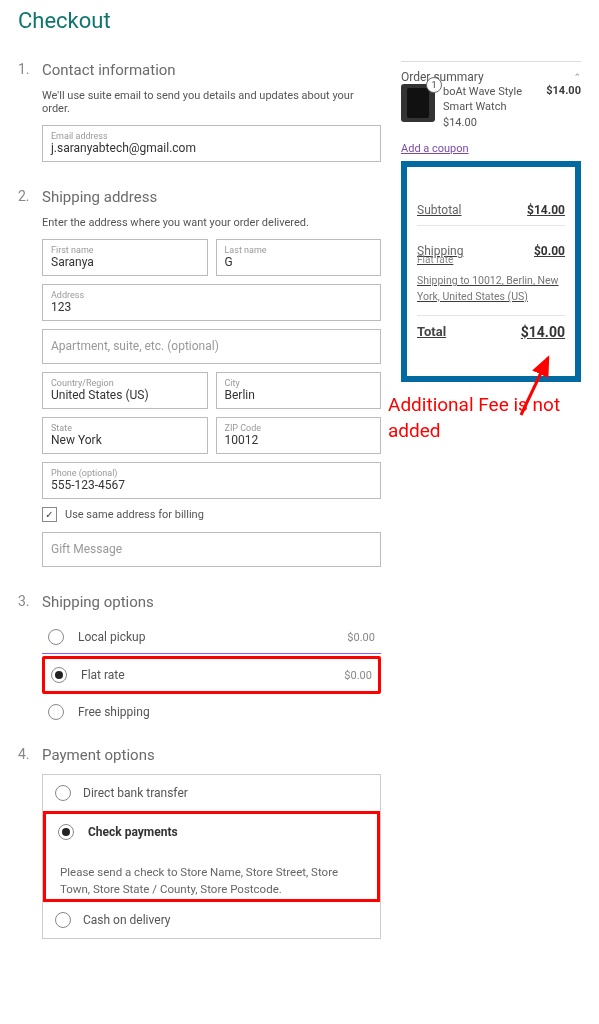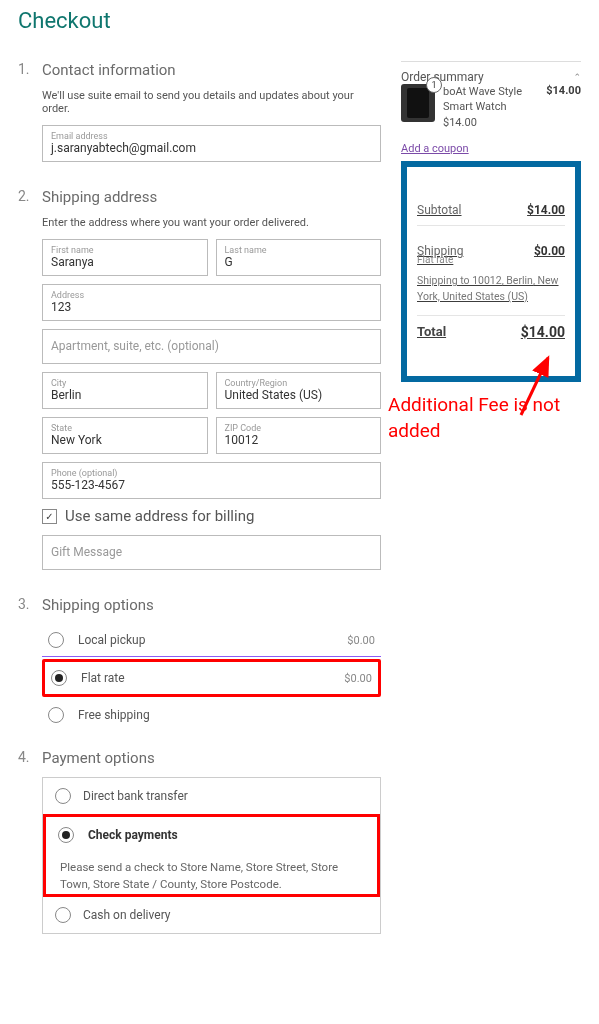--- a/index.html
+++ b/index.html
@@ -18,39 +18,39 @@
 
 .field { border: 1px solid #bbb; padding: 5px 8px 6px; margin-bottom: 8px; background: #fff; }
 .field-label { font-size: 9px; color: #999; }
 .field-value { font-size: 12px; color: #333; }
 .field-placeholder { font-size: 12px; color: #999; padding: 4px 0; }
 .row2 { display: flex; gap: 8px; }
 .row2 > * { flex: 1; }
 
 .chk-row { display: flex; align-items: center; gap: 8px; margin: 8px 0 10px; }
 .chk-box { width: 15px; height: 15px; border: 1px solid #888; display: inline-flex; align-items: center; justify-content: center; font-size: 10px; }
-.chk-label { font-size: 15px; color: #555; }
+.chk-label { font-size: 11px; color: #555; }
 
 .option-row { display: flex; align-items: center; padding: 8px 6px; border-bottom: 1px solid #8b5cf6; }
 .option-row:last-child { border-bottom: none; }
 .radio { width: 16px; height: 16px; border: 1px solid #888; border-radius: 50%; margin-right: 14px; flex-shrink: 0; display: inline-flex; align-items: center; justify-content: center; }
 .radio.sel::after { content: ""; width: 8px; height: 8px; background: #222; border-radius: 50%; }
 .option-label { flex: 1; font-size: 12px; color: #555; }
 .option-price { font-size: 11px; color: #888; }
 
 .hl { border: 3px solid red; border-radius: 2px; }
 .hl-ship { padding: 4px 4px; margin: 2px 0; }
 
 .payment-box { border: 1px solid #ccc; }
 .pay-opt { padding: 10px 12px; display: flex; align-items: center; }
 .pay-opt .radio { margin-right: 12px; }
 .pay-label { font-size: 12px; color: #555; }
 .pay-selected { border: 3px solid red; padding: 10px 12px 0; }
 .pay-selected .pay-label { font-weight: 700; color: #333; }
-.pay-desc { font-size: 11.5px; color: #666; margin-top: 16px; line-height: 1.5; margin-left: 2px; }
+.pay-desc { font-size: 11.5px; color: #666; margin-top: 24px; line-height: 1.5; margin-left: 2px; }
 
 .summary-head { display: flex; justify-content: space-between; align-items: center; font-size: 12px; color: #555; }
 .caret { font-size: 9px; color: #888; }
 .prod-row { display: flex; gap: 8px; margin-bottom: 12px; align-items: flex-start; }
 .thumb { width: 34px; height: 38px; background: #333; position: relative; border-radius: 3px; }
 .thumb::after { content: ""; position: absolute; inset: 4px 6px; background: #111; border-radius: 2px; }
 .qty-badge { position: absolute; top: -7px; right: -7px; width: 16px; height: 16px; border: 1px solid #666; background: #fff; border-radius: 50%; font-size: 9px; display: flex; align-items: center; justify-content: center; z-index: 2; }
 .prod-info { flex: 1; font-size: 11px; color: #555; line-height: 1.4; }
 .prod-price { font-size: 11px; font-weight: 700; }
 
@@ -106,26 +106,26 @@
           </div>
           <div class="field">
             <div class="field-label">Address</div>
             <div class="field-value">123</div>
           </div>
           <div class="field">
             <div class="field-placeholder">Apartment, suite, etc. (optional)</div>
           </div>
           <div class="row2">
             <div class="field">
+              <div class="field-label">Country/Region</div>
+              <div class="field-value">United States (US)</div>
+            </div>
+            <div class="field">
               <div class="field-label">City</div>
               <div class="field-value">Berlin</div>
-            </div>
-            <div class="field">
-              <div class="field-label">Country/Region</div>
-              <div class="field-value">United States (US)</div>
             </div>
           </div>
           <div class="row2">
             <div class="field">
               <div class="field-label">State</div>
               <div class="field-value">New York</div>
             </div>
             <div class="field">
               <div class="field-label">ZIP Code</div>
               <div class="field-value">10012</div>

